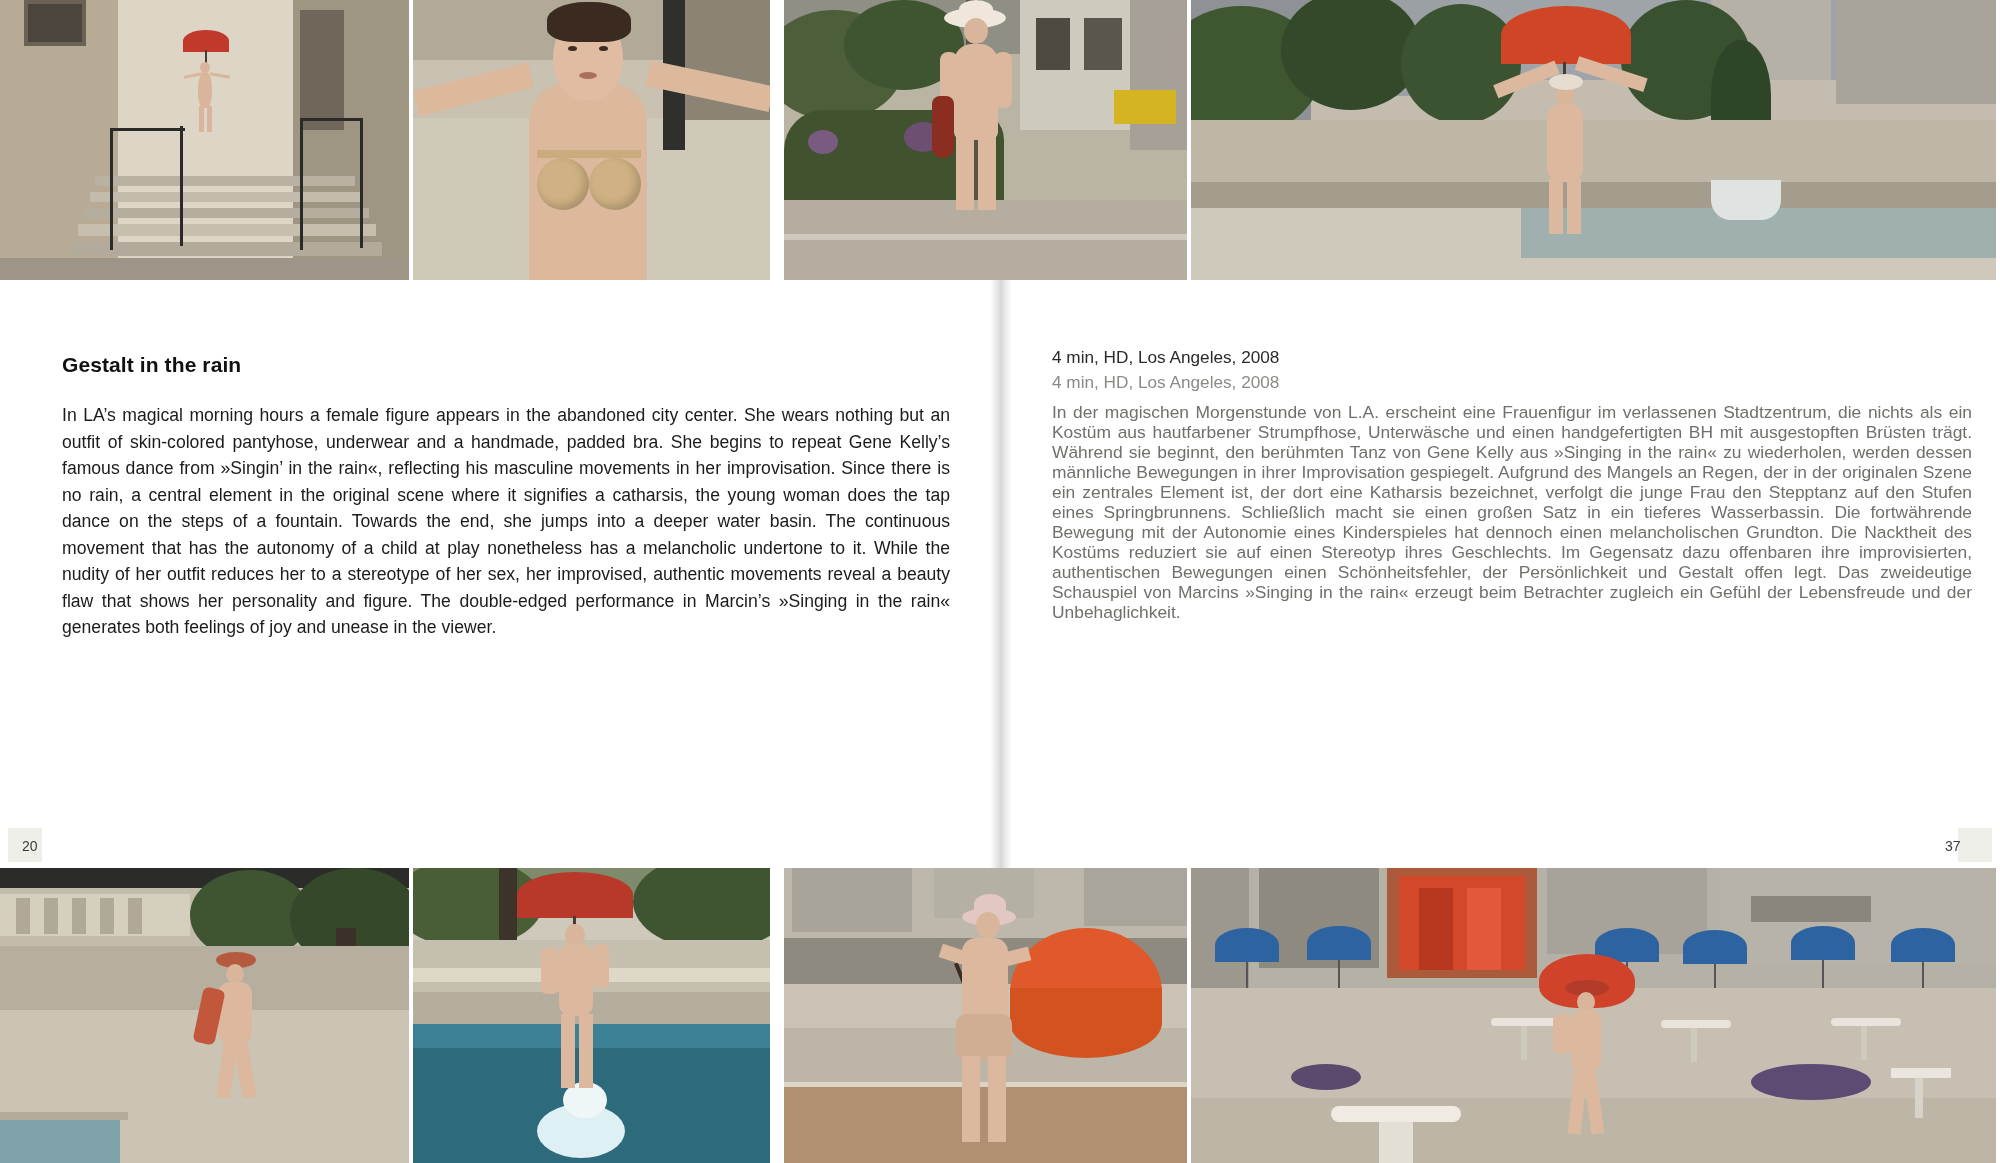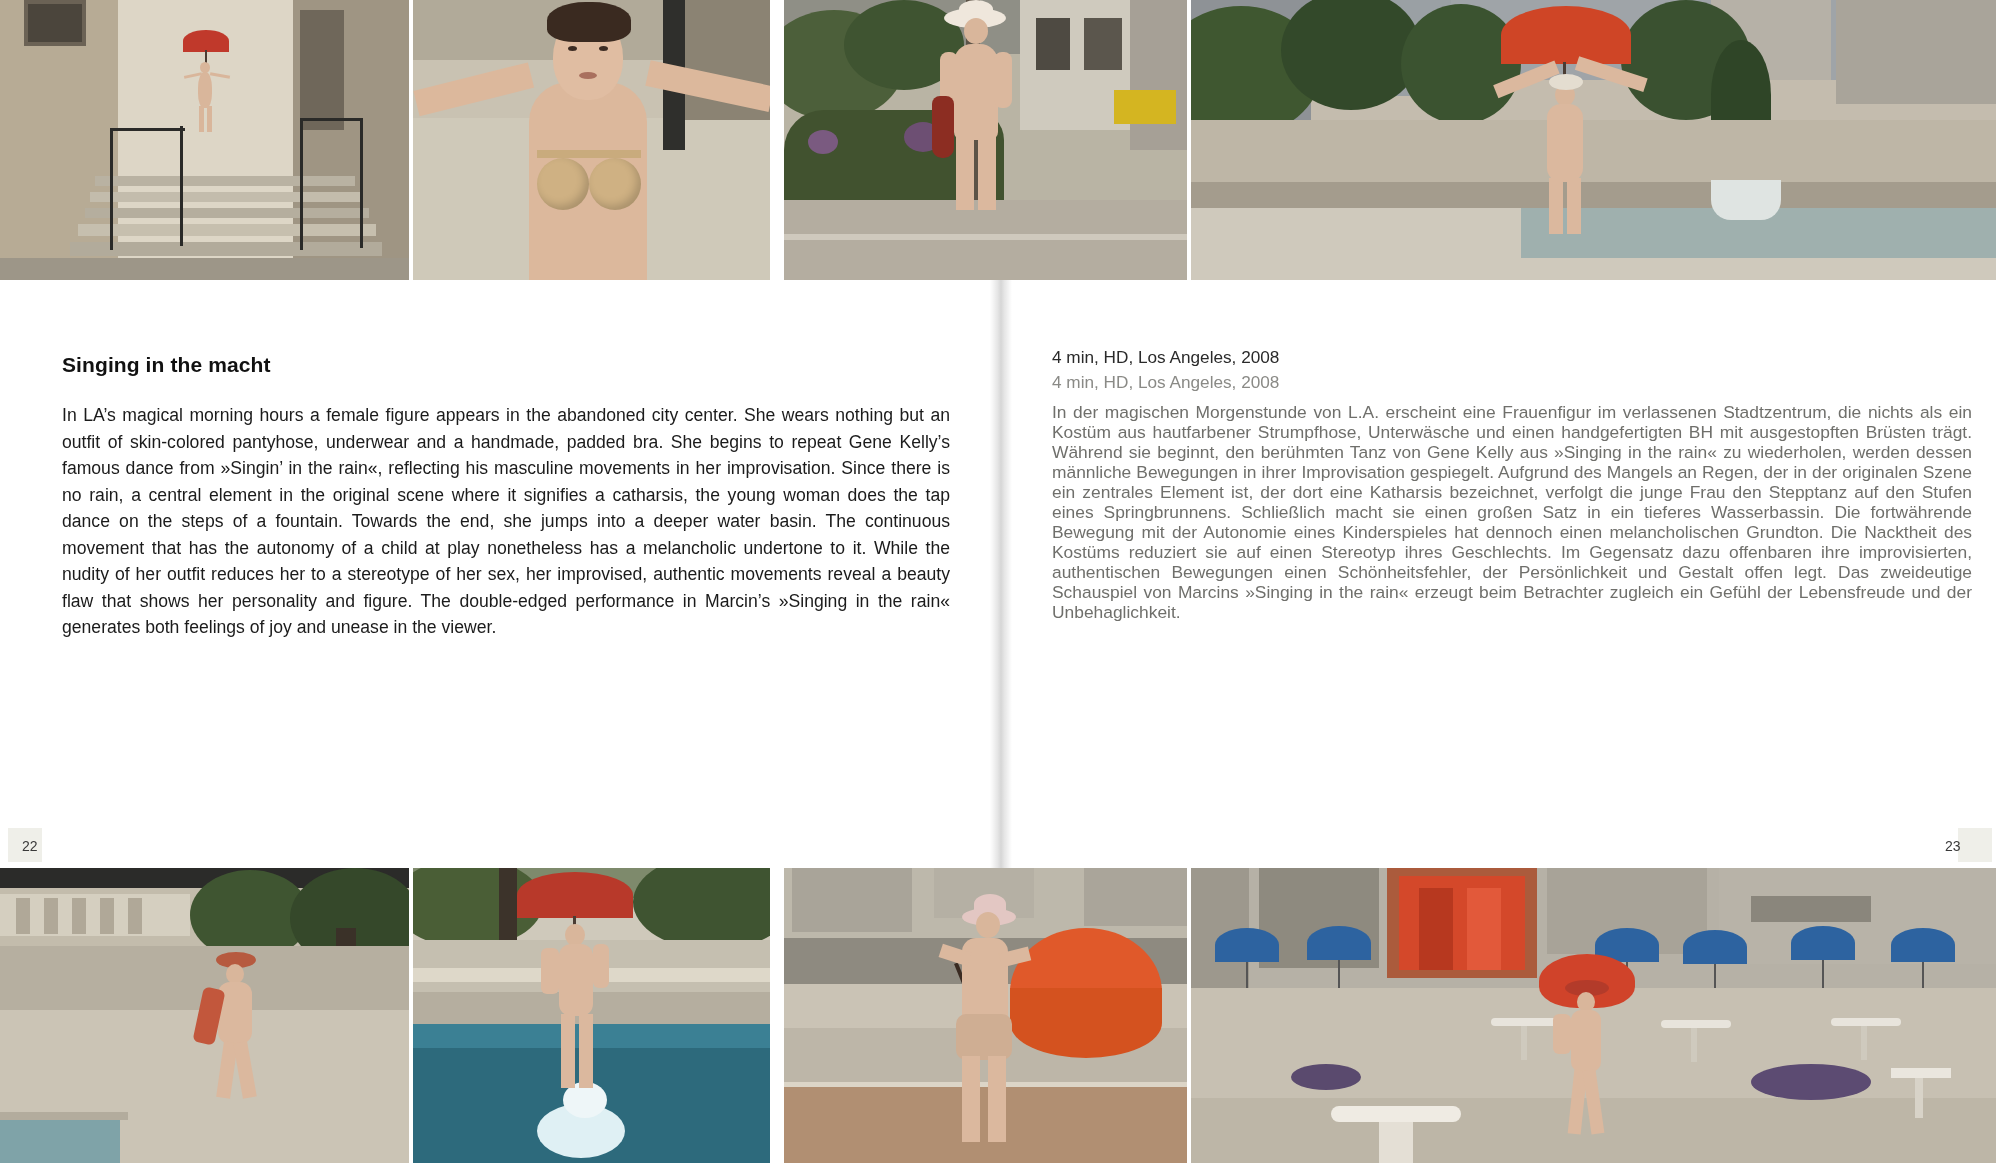--- a/index.html
+++ b/index.html
@@ -275,36 +275,36 @@
       <div class="rect" style="left:358px;top:178px;width:14px;height:56px;background:#dbb89e"></div>
       <div class="rect" style="left:376px;top:178px;width:14px;height:56px;background:#dbb89e"></div>
 
     </div>
   </div>
 
   <div class="spread">
     <div class="gutter"></div>
 
     <div class="col-left">
-      <div class="title">Singing in the macht</div>
+      <div class="title">Gestalt in the rain</div>
       <div class="body-en">In LA’s magical morning hours a female figure appears in the abandoned city center. She wears nothing but an outfit of skin-colored pantyhose, underwear and a handmade, padded bra. She begins to repeat Gene Kelly’s famous dance from »Singin’ in the rain«, reflecting his masculine movements in her improvisation. Since there is no rain, a central element in the original scene where it signifies a catharsis, the young woman does the tap dance on the steps of a fountain. Towards the end, she jumps into a deeper water basin. The continuous movement that has the autonomy of a child at play nonetheless has a melancholic undertone to it. While the nudity of her outfit reduces her to a stereotype of her sex, her improvised, authentic movements reveal a beauty flaw that shows her personality and figure. The double-edged performance in Marcin’s »Singing in the rain« generates both feelings of joy and unease in the viewer.</div>
       <div class="folio-mark left"></div>
-      <div class="folio left">22</div>
+      <div class="folio left">20</div>
     </div>
 
     <div class="col-right">
       <div class="meta">
         <div>4 min, HD, Los Angeles, 2008</div>
         <div class="de">4 min, HD, Los Angeles, 2008</div>
       </div>
       <div class="body-de">In der magischen Morgenstunde von L.A. erscheint eine Frauenfigur im verlassenen Stadtzentrum, die nichts als ein Kostüm aus hautfarbener Strumpfhose, Unterwäsche und einen handgefertigten BH mit ausgestopften Brüsten trägt. Während sie beginnt, den berühmten Tanz von Gene Kelly aus »Singing in the rain« zu wiederholen, werden dessen männliche Bewegungen in ihrer Improvisation gespiegelt. Aufgrund des Mangels an Regen, der in der originalen Szene ein zentrales Element ist, der dort eine Katharsis bezeichnet, verfolgt die junge Frau den Stepptanz auf den Stufen eines Springbrunnens. Schließlich macht sie einen großen Satz in ein tieferes Wasserbassin. Die fortwährende Bewegung mit der Autonomie eines Kinderspieles hat dennoch einen melancholischen Grundton. Die Nacktheit des Kostüms reduziert sie auf einen Stereotyp ihres Geschlechts. Im Gegensatz dazu offenbaren ihre improvisierten, authentischen Bewegungen einen Schönheitsfehler, der Persönlichkeit und Gestalt offen legt. Das zweideutige Schauspiel von Marcins »Singing in the rain« erzeugt beim Betrachter zugleich ein Gefühl der Lebensfreude und der Unbehaglichkeit.</div>
     </div>
 
     <div class="folio-mark right"></div>
-    <div class="folio right">23</div>
+    <div class="folio right">37</div>
   </div>
 
   <div class="strip bottom">
 
     <div class="photo" style="width:409px">
       <div class="rect" style="left:0;top:0;width:100%;height:100%;background:#cbc4b4"></div>
       <div class="rect" style="left:0;top:0;width:100%;height:26px;background:#2b2b29"></div>
       <div class="rect" style="left:0;top:20px;width:100%;height:58px;background:#c3bcac"></div>
       <div class="rect" style="left:0;top:26px;width:190px;height:42px;background:#d5cfc0"></div>
       <div class="rect" style="left:16px;top:30px;width:14px;height:36px;background:#b0a898"></div>

